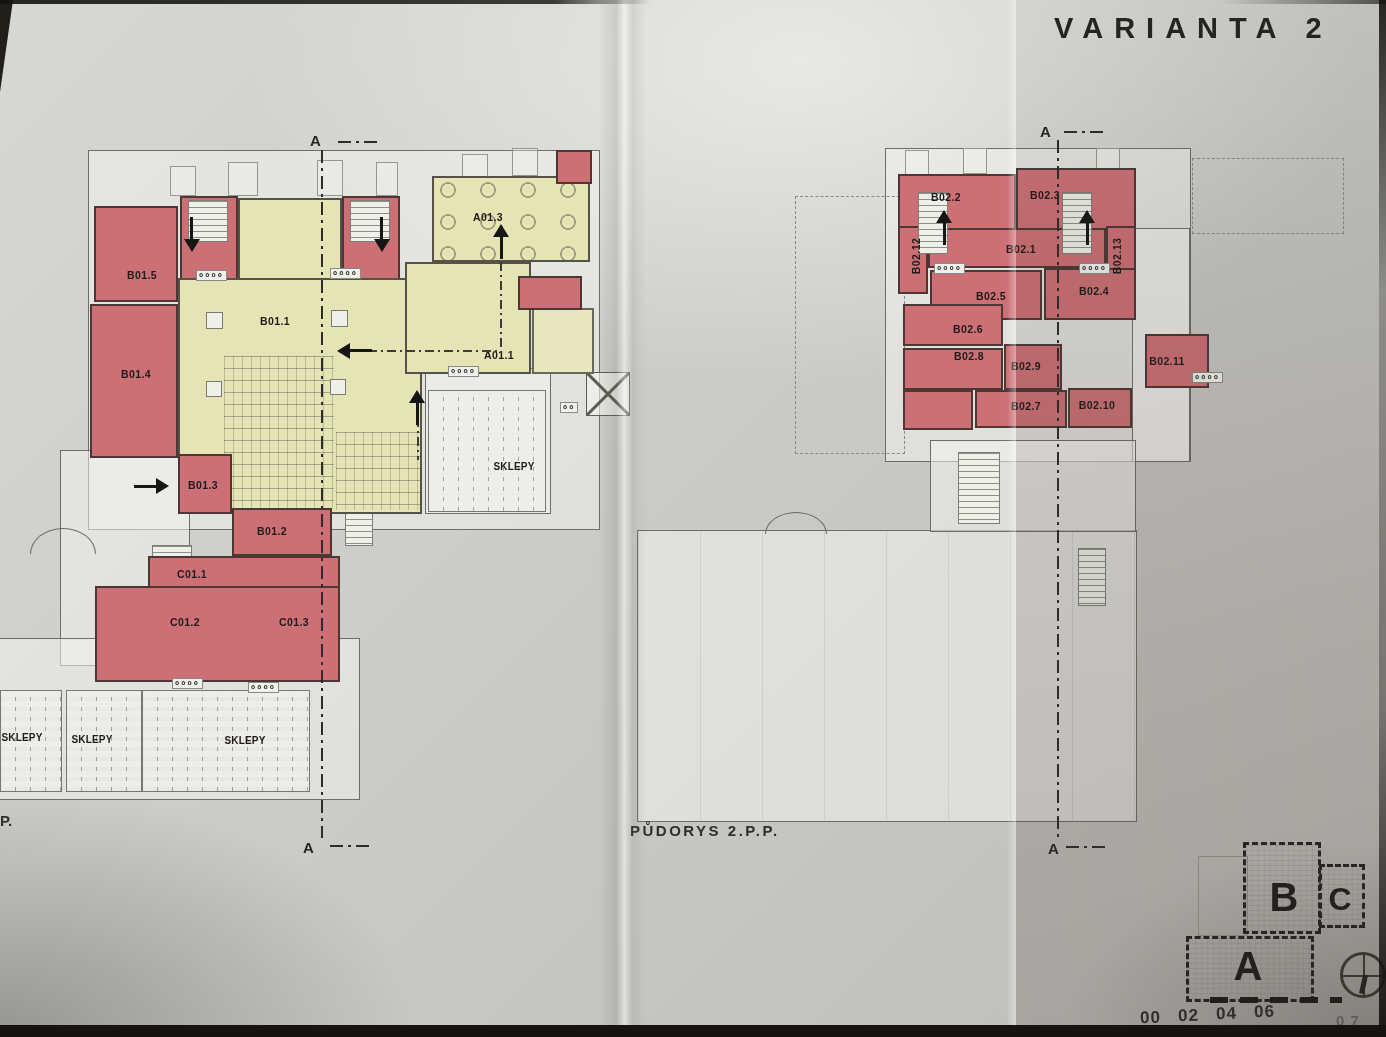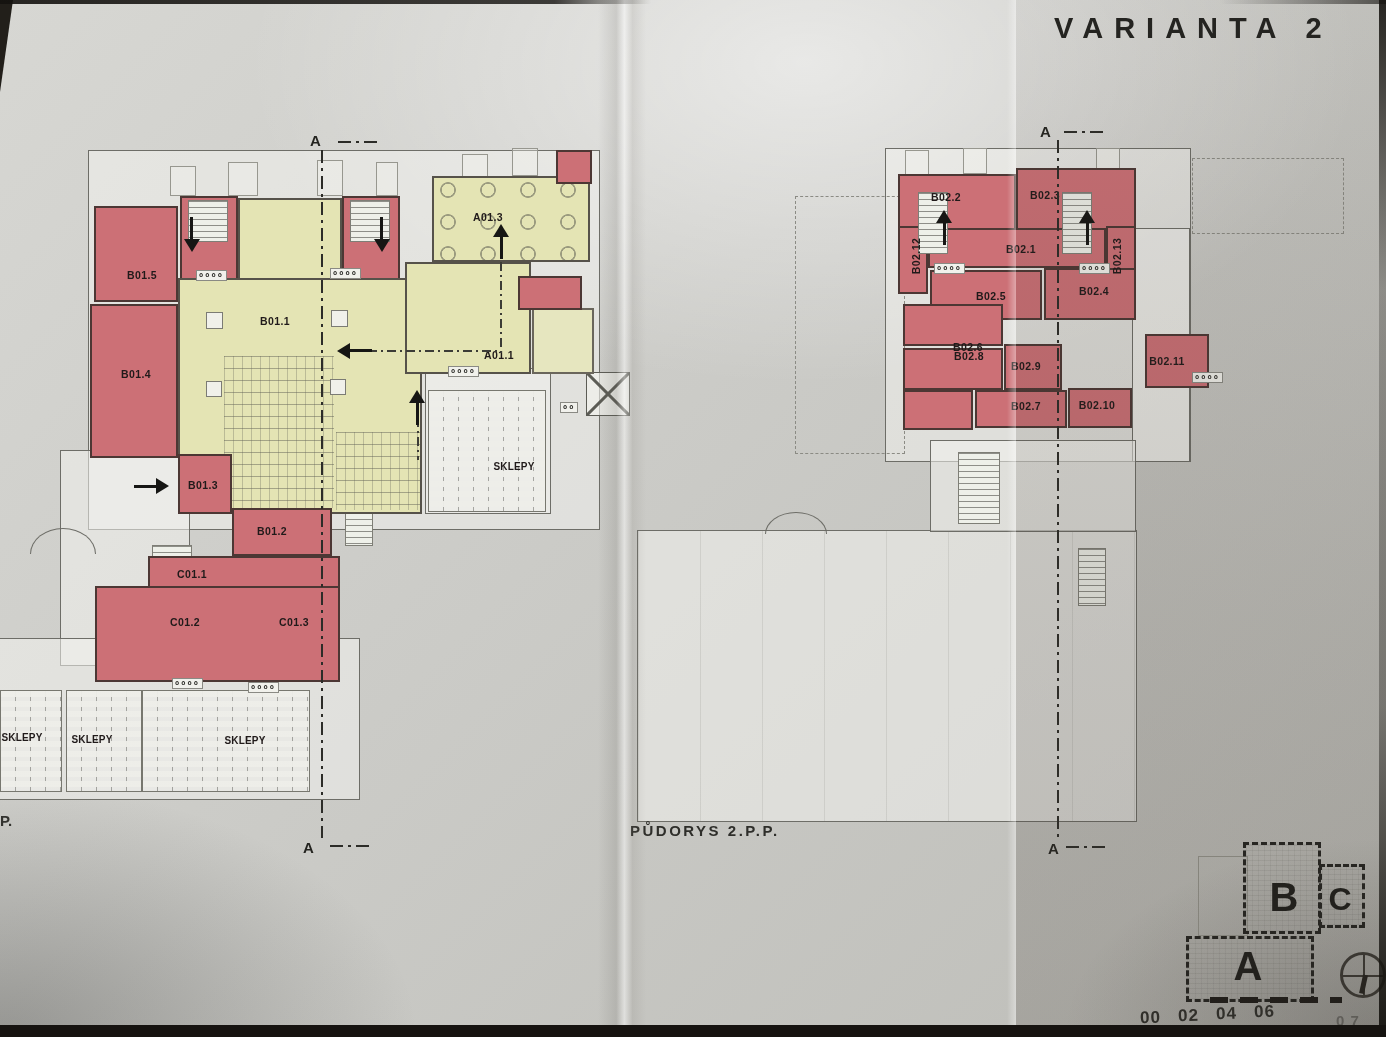--- a/index.html
+++ b/index.html
@@ -225,21 +225,21 @@
   <div class="stairp" style="left:918px;top:192px;width:30px;height:62px;"></div>
   <div class="stairp" style="left:1062px;top:192px;width:30px;height:62px;"></div>
 
   <span class="lab" style="left:946px;top:197px;">B02.2</span>
   <span class="lab" style="left:1045px;top:195px;">B02.3</span>
   <span class="lab vlab" style="left:916px;top:256px;">B02.12</span>
   <span class="lab" style="left:1021px;top:249px;">B02.1</span>
   <span class="lab vlab" style="left:1117px;top:256px;">B02.13</span>
   <span class="lab" style="left:991px;top:296px;">B02.5</span>
   <span class="lab" style="left:1094px;top:291px;">B02.4</span>
-  <span class="lab" style="left:968px;top:347px;">B02.6</span>
+  <span class="lab" style="left:968px;top:329px;">B02.6</span>
   <span class="lab" style="left:969px;top:356px;">B02.8</span>
   <span class="lab" style="left:1026px;top:366px;">B02.9</span>
   <span class="lab" style="left:1026px;top:406px;">B02.7</span>
   <span class="lab" style="left:1097px;top:405px;">B02.10</span>
   <span class="lab" style="left:1167px;top:361px;">B02.11</span>
 
   <div class="arr" style="left:936px;top:210px;">
       <i class="hd"></i>
       <i class="sh"></i>
     </div>

